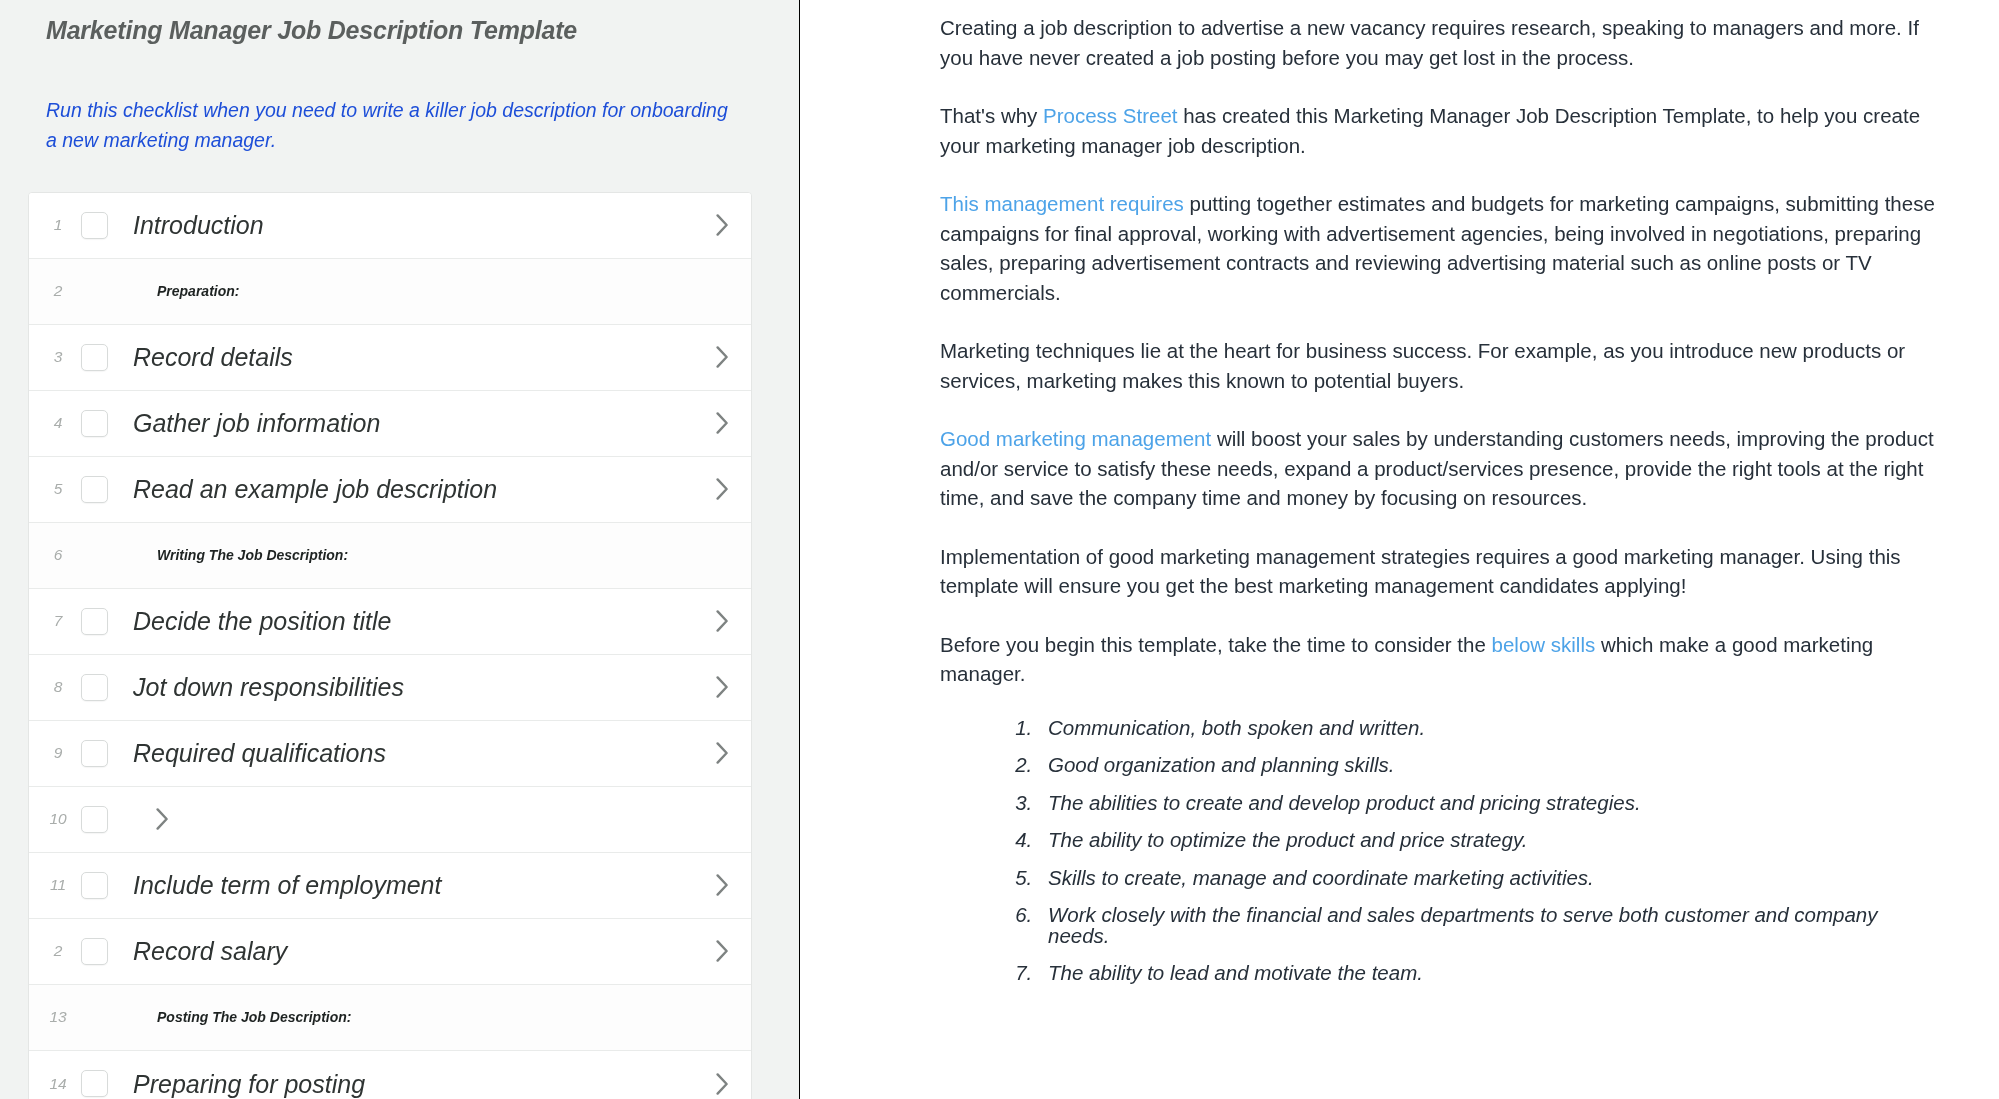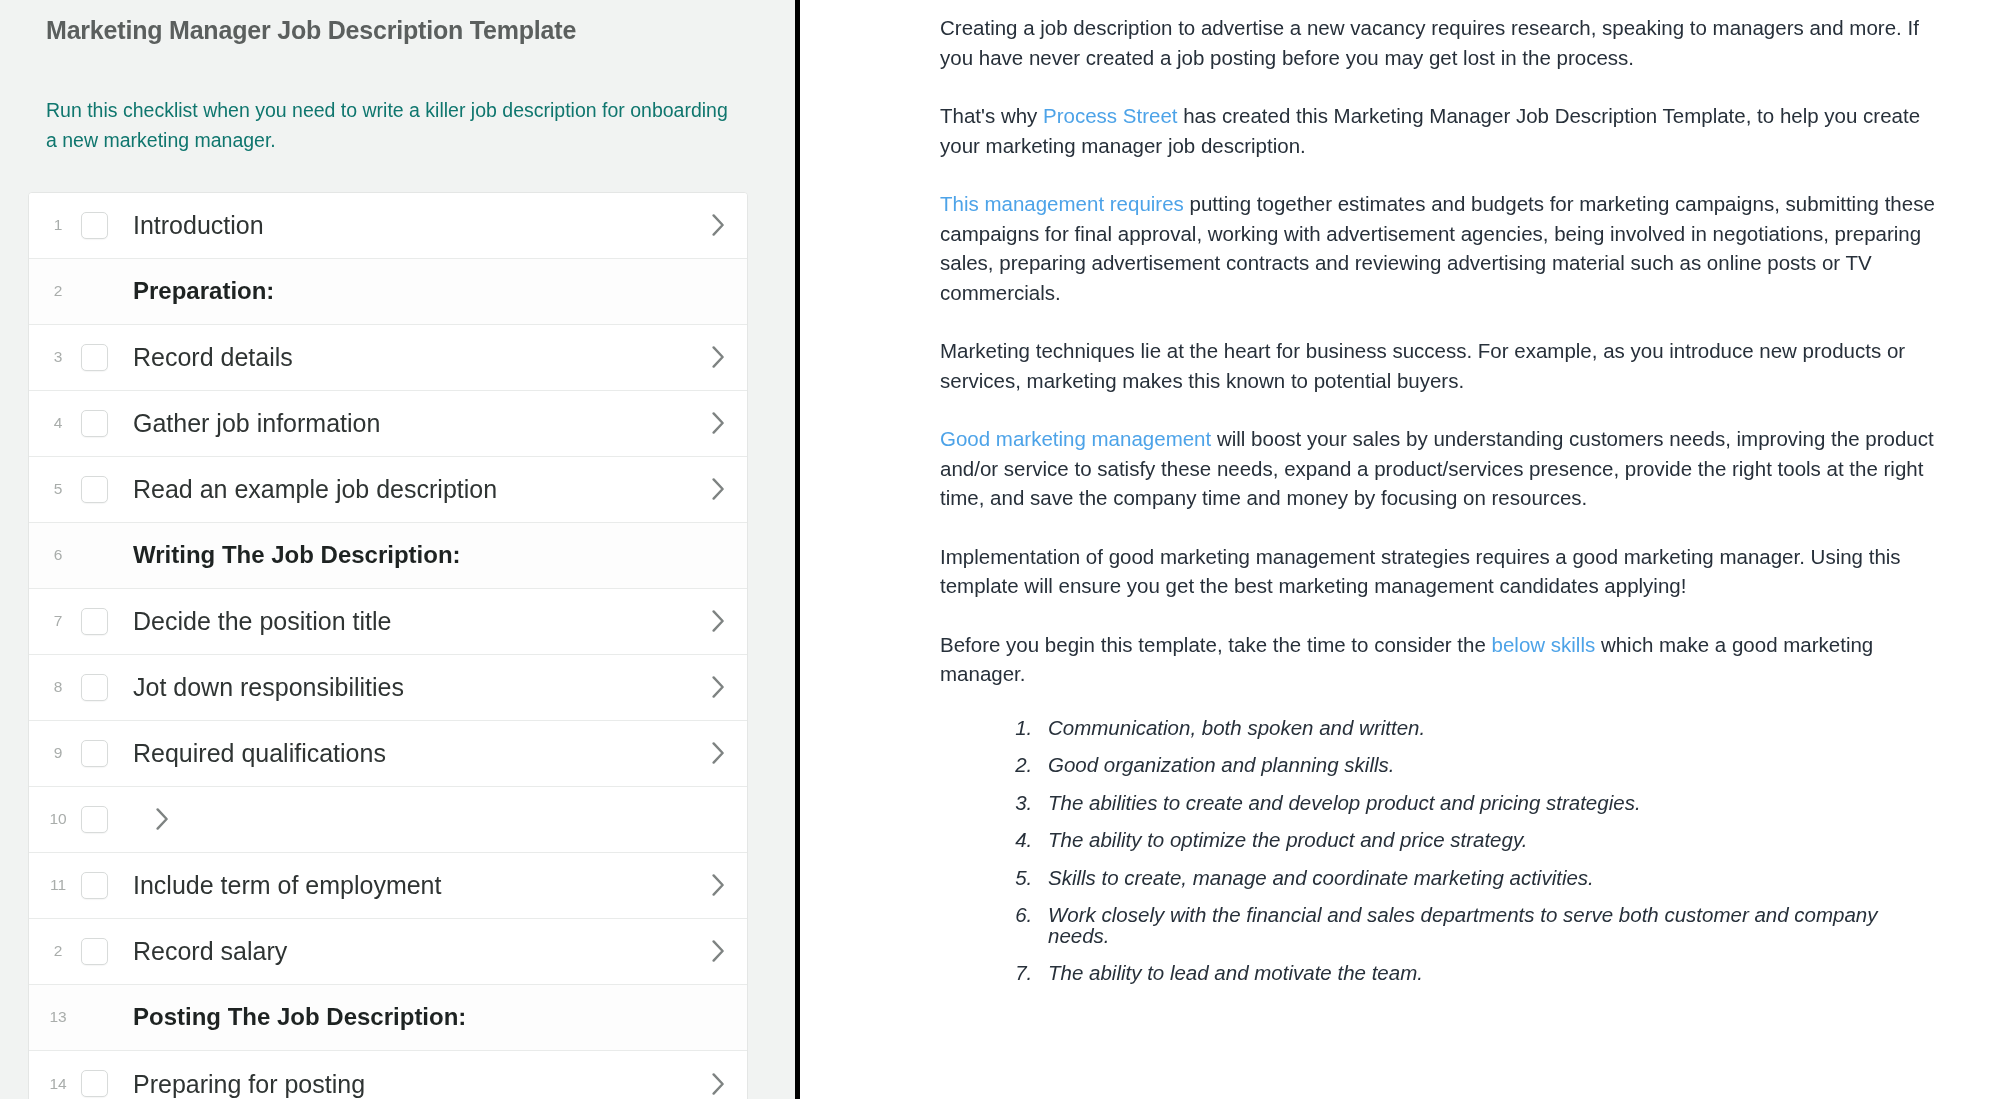--- a/index.html
+++ b/index.html
@@ -19,40 +19,41 @@
     width: 1999px;
     height: 1099px;
     align-items: stretch;
   }
 
   
   .left-panel {
     width: 800px;
     flex: 0 0 800px;
     background: #f1f3f2;
-    border-right: 5px solid #000000;
+    border-right: 1px solid #000000;
     box-sizing: border-box;
     padding: 0;
     position: relative;
     overflow: hidden;
+    font-style: italic;
   }
   .tpl-header {
     padding: 14px 46px 0 46px;
   }
   .tpl-title {
     font-size: 25px;
     font-weight: bold;
     color: #5b5f5e;
     letter-spacing: -0.2px;
     margin: 0;
     line-height: 1.3;
   }
   .tpl-desc {
     font-size: 19.5px;
-    color: #0f766e;
+    color: #1d4ed8;
     line-height: 1.55;
     margin: 48px 0 0 0;
     max-width: 690px;
     font-weight: normal;
   }
 
   .checklist-card {
     margin: 37px 47px 0 28px;
     background: #ffffff;
     border: 1px solid #e4e6e5;
@@ -102,21 +103,22 @@
     font-size: 25px;
     color: #2f3433;
     line-height: 1.2;
     padding-right: 12px;
     white-space: nowrap;
     overflow: hidden;
   }
   .cl-label.bold {
     font-weight: bold;
     color: #1e2322;
-    font-size: 24px;
+    font-size: 14px;
+    margin-left: 24px;
   }
   .cl-chevron {
     width: 58px;
     flex: 0 0 58px;
     display: flex;
     align-items: center;
     justify-content: center;
     color: #7e8382;
   }
   .cl-chevron svg { display: block; }

